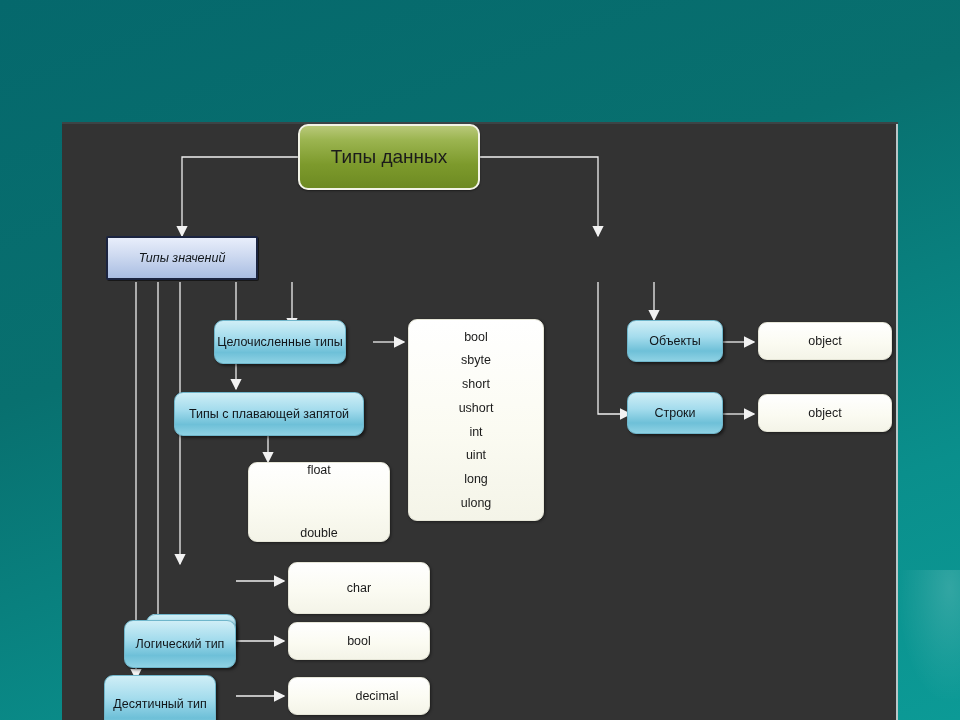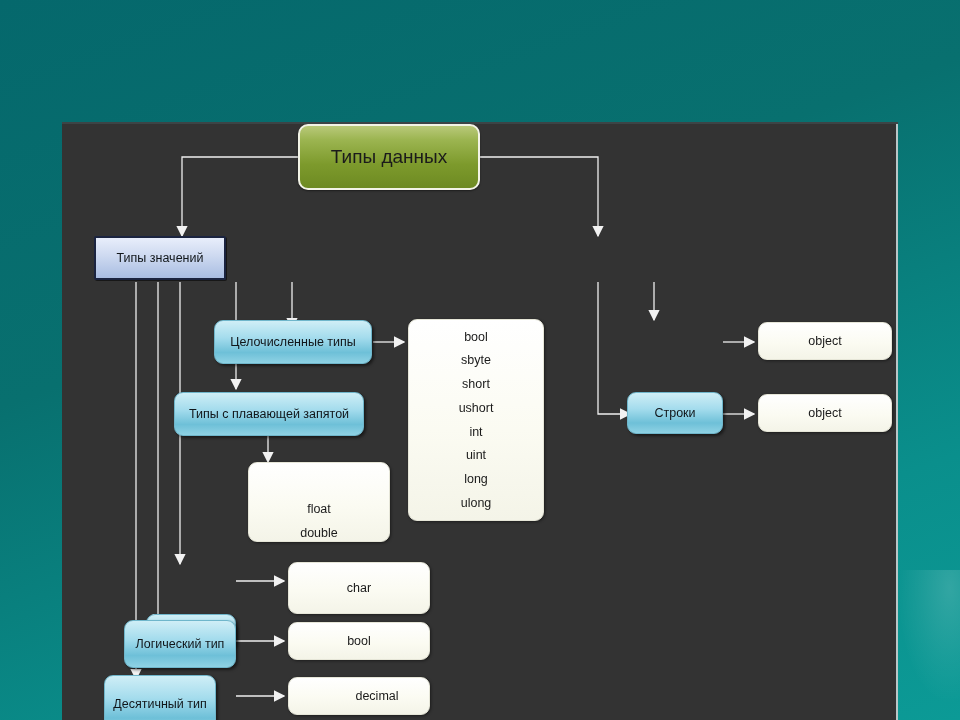--- a/index.html
+++ b/index.html
@@ -53,21 +53,21 @@
   }
   
   .n-ivory{
     background:linear-gradient(180deg,#ffffff 0%,#fbfbf2 55%,#f4f4e8 100%);
     border:1px solid #e6e6d8;border-radius:9px;
     font-size:12.5px;color:#1a1a1a;
     box-shadow:1px 1px 3px rgba(0,0,0,.45);
   }
   .n-list{flex-direction:column;justify-content:center;gap:9px;padding:12px 0;}
   .n-list span{display:block;font-size:12.5px;}
-  .n-pair{flex-direction:column;justify-content:flex-end;gap:10px;}
+  .n-pair{flex-direction:column;justify-content:space-between;gap:10px;}
 </style>
 </head>
 <body>
 
 <div class="swoosh"></div>
 
 <div class="panel">
   <div class="stage">
 
     <svg class="links" viewBox="0 0 836 598">
@@ -100,40 +100,43 @@
 
         <path d="M661,218 L692,218" marker-end="url(#ar)"></path>
         <path d="M661,290 L692,290" marker-end="url(#ar)"></path>
       </g>
     </svg>
 
     <div class="node n-root" style="left:236px;top:0px;width:182px;height:66px;">
       <span>Типы данных</span>
     </div>
 
-    <div class="node n-blue" style="left:32px;top:112px;width:132px;height:44px;">
+    <div class="node n-blue" style="left:44px;top:112px;width:152px;height:44px;font-style:italic;">
       <span>Типы значений</span>
     </div>
 
-    <div class="node n-cyan" style="left:152px;top:196px;width:158px;height:44px;">
+    <div class="node n-cyan" style="left:152px;top:196px;width:132px;height:44px;">
       <span>Целочисленные типы</span>
     </div>
     <div class="node n-cyan" style="left:112px;top:268px;width:190px;height:44px;">
       <span>Типы с плавающей запятой</span>
     </div>
     <div class="node n-cyan" style="left:84px;top:458px;width:90px;height:36px;margin-top:32px;">
       <span>Символы</span>
     </div>
     <div class="node n-cyan" style="left:62px;top:496px;width:112px;height:48px;">
       <span>Логический тип</span>
     </div>
     <div class="node n-cyan" style="left:42px;top:551px;width:112px;height:58px;">
       <span>Десятичный тип</span>
     </div>
 
+    <div class="node n-cyan" style="left:565px;top:196px;width:96px;height:42px;">
+      <span>Объекты</span>
+    </div>
     <div class="node n-cyan" style="left:565px;top:268px;width:96px;height:42px;">
       <span>Строки</span>
     </div>
 
     <div class="node n-ivory n-list" style="left:346px;top:195px;width:136px;height:202px;">
       <span>bool</span>
       <span>sbyte</span>
       <span>short</span>
       <span>ushort</span>
       <span>int</span>

